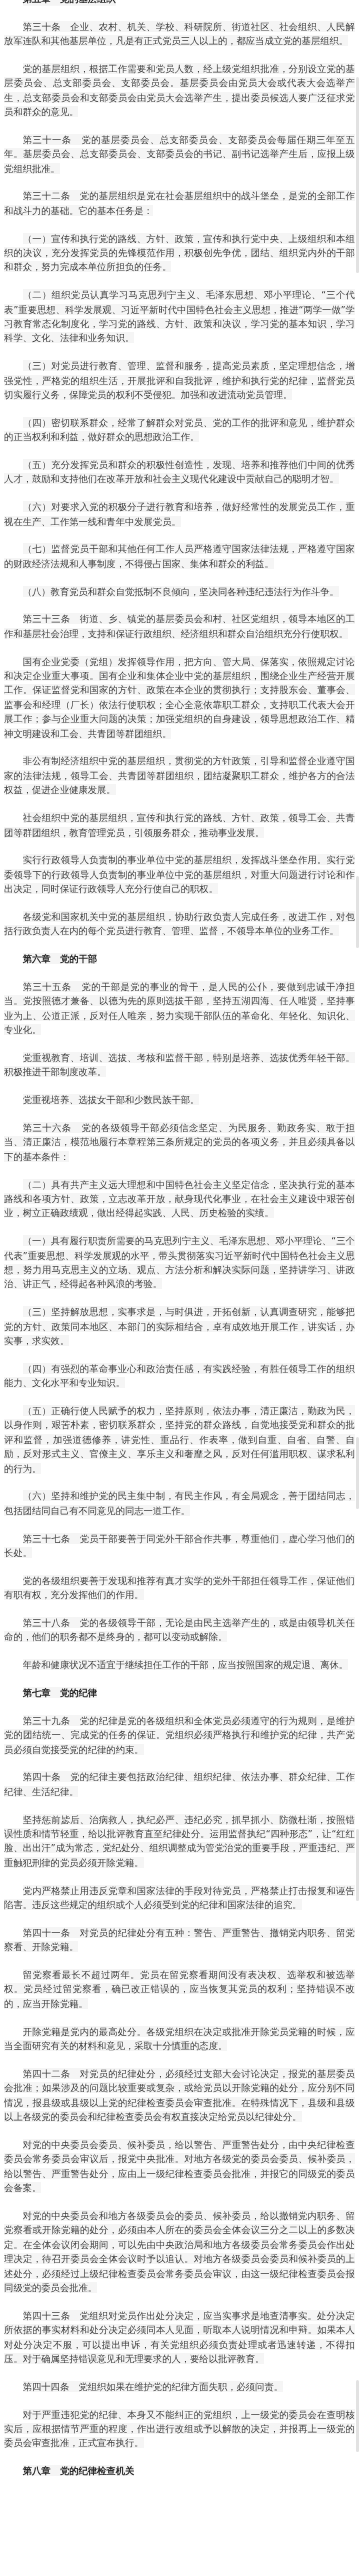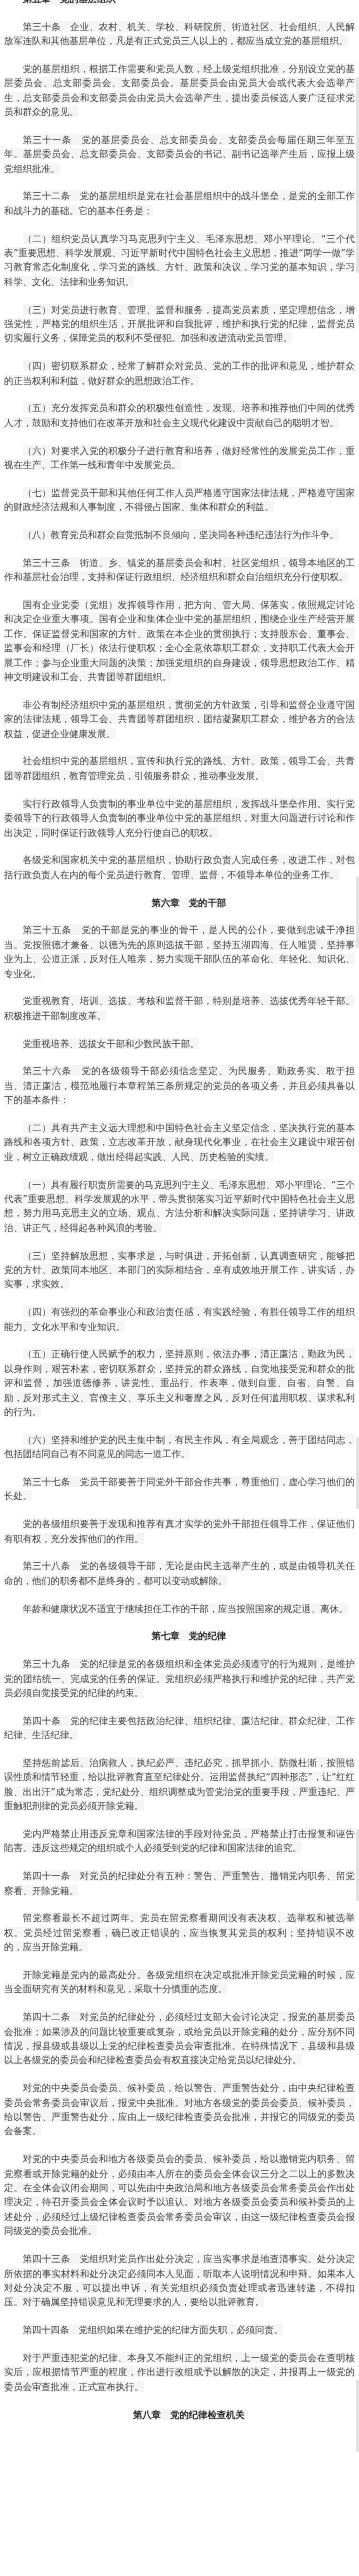--- a/index.html
+++ b/index.html
@@ -28,21 +28,21 @@
     margin:13.4px 4.1px 0 4.1px;
     font-size:9.3px;
     line-height:14.4px;
     text-align:justify;
     text-indent:2em;
     word-break:break-all;
   }
   .doc p.heading{
     font-weight:bold;
     color:var(--heading,#2b2b2b);
-    text-align:center;
+    text-align:left;
   }
   .doc .band{background:var(--band,#f5f5f5);}
   .scroll-thumb{
     position:absolute;right:0;width:3.1px;
     background:var(--scroll,#e2e2e2);
     border-radius:1.5px;
   }
 </style>
 </head>
 <body>
@@ -50,20 +50,21 @@
 <div class="page">
   <div class="top-clip">
     <span>第五章　党的基层组织</span>
   </div>
 
   <div class="doc">
       <p class="para"><span class="band">第三十条　企业、农村、机关、学校、科研院所、街道社区、社会组织、人民解放军连队和其他基层单位，凡是有正式党员三人以上的，都应当成立党的基层组织。</span></p>
       <p class="para"><span class="band">党的基层组织，根据工作需要和党员人数，经上级党组织批准，分别设立党的基层委员会、总支部委员会、支部委员会。基层委员会由党员大会或代表大会选举产生，总支部委员会和支部委员会由党员大会选举产生，提出委员候选人要广泛征求党员和群众的意见。</span></p>
       <p class="para"><span class="band">第三十一条　党的基层委员会、总支部委员会、支部委员会每届任期三年至五年。基层委员会、总支部委员会、支部委员会的书记、副书记选举产生后，应报上级党组织批准。</span></p>
       <p class="para"><span class="band">第三十二条　党的基层组织是党在社会基层组织中的战斗堡垒，是党的全部工作和战斗力的基础。它的基本任务是：</span></p>
+      <p class="para"><span class="band">（一）宣传和执行党的路线、方针、政策，宣传和执行党中央、上级组织和本组织的决议，充分发挥党员的先锋模范作用，积极创先争优，团结、组织党内外的干部和群众，努力完成本单位所担负的任务。</span></p>
       <p class="para"><span class="band">（二）组织党员认真学习马克思列宁主义、毛泽东思想、邓小平理论、“三个代表”重要思想、科学发展观、习近平新时代中国特色社会主义思想，推进“两学一做”学习教育常态化制度化，学习党的路线、方针、政策和决议，学习党的基本知识，学习科学、文化、法律和业务知识。</span></p>
       <p class="para"><span class="band">（三）对党员进行教育、管理、监督和服务，提高党员素质，坚定理想信念，增强党性，严格党的组织生活，开展批评和自我批评，维护和执行党的纪律，监督党员切实履行义务，保障党员的权利不受侵犯。加强和改进流动党员管理。</span></p>
       <p class="para"><span class="band">（四）密切联系群众，经常了解群众对党员、党的工作的批评和意见，维护群众的正当权利和利益，做好群众的思想政治工作。</span></p>
       <p class="para"><span class="band">（五）充分发挥党员和群众的积极性创造性，发现、培养和推荐他们中间的优秀人才，鼓励和支持他们在改革开放和社会主义现代化建设中贡献自己的聪明才智。</span></p>
       <p class="para"><span class="band">（六）对要求入党的积极分子进行教育和培养，做好经常性的发展党员工作，重视在生产、工作第一线和青年中发展党员。</span></p>
       <p class="para"><span class="band">（七）监督党员干部和其他任何工作人员严格遵守国家法律法规，严格遵守国家的财政经济法规和人事制度，不得侵占国家、集体和群众的利益。</span></p>
       <p class="para"><span class="band">（八）教育党员和群众自觉抵制不良倾向，坚决同各种违纪违法行为作斗争。</span></p>
       <p class="para"><span class="band">第三十三条　街道、乡、镇党的基层委员会和村、社区党组织，领导本地区的工作和基层社会治理，支持和保证行政组织、经济组织和群众自治组织充分行使职权。</span></p>
       <p class="para"><span class="band">国有企业党委（党组）发挥领导作用，把方向、管大局、保落实，依照规定讨论和决定企业重大事项。国有企业和集体企业中党的基层组织，围绕企业生产经营开展工作。保证监督党和国家的方针、政策在本企业的贯彻执行；支持股东会、董事会、监事会和经理（厂长）依法行使职权；全心全意依靠职工群众，支持职工代表大会开展工作；参与企业重大问题的决策；加强党组织的自身建设，领导思想政治工作、精神文明建设和工会、共青团等群团组织。</span></p>
       <p class="para"><span class="band">非公有制经济组织中党的基层组织，贯彻党的方针政策，引导和监督企业遵守国家的法律法规，领导工会、共青团等群团组织，团结凝聚职工群众，维护各方的合法权益，促进企业健康发展。</span></p>
@@ -80,21 +81,21 @@
       <p class="para"><span class="band">（三）坚持解放思想，实事求是，与时俱进，开拓创新，认真调查研究，能够把党的方针、政策同本地区、本部门的实际相结合，卓有成效地开展工作，讲实话，办实事，求实效。</span></p>
       <p class="para"><span class="band">（四）有强烈的革命事业心和政治责任感，有实践经验，有胜任领导工作的组织能力、文化水平和专业知识。</span></p>
       <p class="para"><span class="band">（五）正确行使人民赋予的权力，坚持原则，依法办事，清正廉洁，勤政为民，以身作则，艰苦朴素，密切联系群众，坚持党的群众路线，自觉地接受党和群众的批评和监督，加强道德修养，讲党性、重品行、作表率，做到自重、自省、自警、自励，反对形式主义、官僚主义、享乐主义和奢靡之风，反对任何滥用职权、谋求私利的行为。</span></p>
       <p class="para"><span class="band">（六）坚持和维护党的民主集中制，有民主作风，有全局观念，善于团结同志，包括团结同自己有不同意见的同志一道工作。</span></p>
       <p class="para"><span class="band">第三十七条　党员干部要善于同党外干部合作共事，尊重他们，虚心学习他们的长处。</span></p>
       <p class="para"><span class="band">党的各级组织要善于发现和推荐有真才实学的党外干部担任领导工作，保证他们有职有权，充分发挥他们的作用。</span></p>
       <p class="para"><span class="band">第三十八条　党的各级领导干部，无论是由民主选举产生的，或是由领导机关任命的，他们的职务都不是终身的，都可以变动或解除。</span></p>
       <p class="para"><span class="band">年龄和健康状况不适宜于继续担任工作的干部，应当按照国家的规定退、离休。</span></p>
       <p class="heading"><span class="band">第七章　党的纪律</span></p>
       <p class="para"><span class="band">第三十九条　党的纪律是党的各级组织和全体党员必须遵守的行为规则，是维护党的团结统一、完成党的任务的保证。党组织必须严格执行和维护党的纪律，共产党员必须自觉接受党的纪律的约束。</span></p>
-      <p class="para"><span class="band">第四十条　党的纪律主要包括政治纪律、组织纪律、廉洁纪律、群众纪律、工作纪律、生活纪律。</span></p>
+      <p class="para"><span class="band">第四十条　党的纪律主要包括政治纪律、组织纪律、依法办事、群众纪律、工作纪律、生活纪律。</span></p>
       <p class="para"><span class="band">坚持惩前毖后、治病救人，执纪必严、违纪必究，抓早抓小、防微杜渐，按照错误性质和情节轻重，给以批评教育直至纪律处分。运用监督执纪“四种形态”，让“红红脸、出出汗”成为常态，党纪处分、组织调整成为管党治党的重要手段，严重违纪、严重触犯刑律的党员必须开除党籍。</span></p>
       <p class="para"><span class="band">党内严格禁止用违反党章和国家法律的手段对待党员，严格禁止打击报复和诬告陷害。违反这些规定的组织或个人必须受到党的纪律和国家法律的追究。</span></p>
       <p class="para"><span class="band">第四十一条　对党员的纪律处分有五种：警告、严重警告、撤销党内职务、留党察看、开除党籍。</span></p>
       <p class="para"><span class="band">留党察看最长不超过两年。党员在留党察看期间没有表决权、选举权和被选举权。党员经过留党察看，确已改正错误的，应当恢复其党员的权利；坚持错误不改的，应当开除党籍。</span></p>
       <p class="para"><span class="band">开除党籍是党内的最高处分。各级党组织在决定或批准开除党员党籍的时候，应当全面研究有关的材料和意见，采取十分慎重的态度。</span></p>
       <p class="para"><span class="band">第四十二条　对党员的纪律处分，必须经过支部大会讨论决定，报党的基层委员会批准；如果涉及的问题比较重要或复杂，或给党员以开除党籍的处分，应分别不同情况，报县级或县级以上党的纪律检查委员会审查批准。在特殊情况下，县级和县级以上各级党的委员会和纪律检查委员会有权直接决定给党员以纪律处分。</span></p>
       <p class="para"><span class="band">对党的中央委员会委员、候补委员，给以警告、严重警告处分，由中央纪律检查委员会常务委员会审议后，报党中央批准。对地方各级党的委员会委员、候补委员，给以警告、严重警告处分，应由上一级纪律检查委员会批准，并报它的同级党的委员会备案。</span></p>
       <p class="para"><span class="band">对党的中央委员会和地方各级委员会的委员、候补委员，给以撤销党内职务、留党察看或开除党籍的处分，必须由本人所在的委员会全体会议三分之二以上的多数决定。在全体会议闭会期间，可以先由中央政治局和地方各级委员会常务委员会作出处理决定，待召开委员会全体会议时予以追认。对地方各级委员会委员和候补委员的上述处分，必须经过上级纪律检查委员会常务委员会审议，由这一级纪律检查委员会报同级党的委员会批准。</span></p>
       <p class="para"><span class="band">第四十三条　党组织对党员作出处分决定，应当实事求是地查清事实。处分决定所依据的事实材料和处分决定必须同本人见面，听取本人说明情况和申辩。如果本人对处分决定不服，可以提出申诉，有关党组织必须负责处理或者迅速转递，不得扣压。对于确属坚持错误意见和无理要求的人，要给以批评教育。</span></p>
       <p class="para"><span class="band">第四十四条　党组织如果在维护党的纪律方面失职，必须问责。</span></p>

